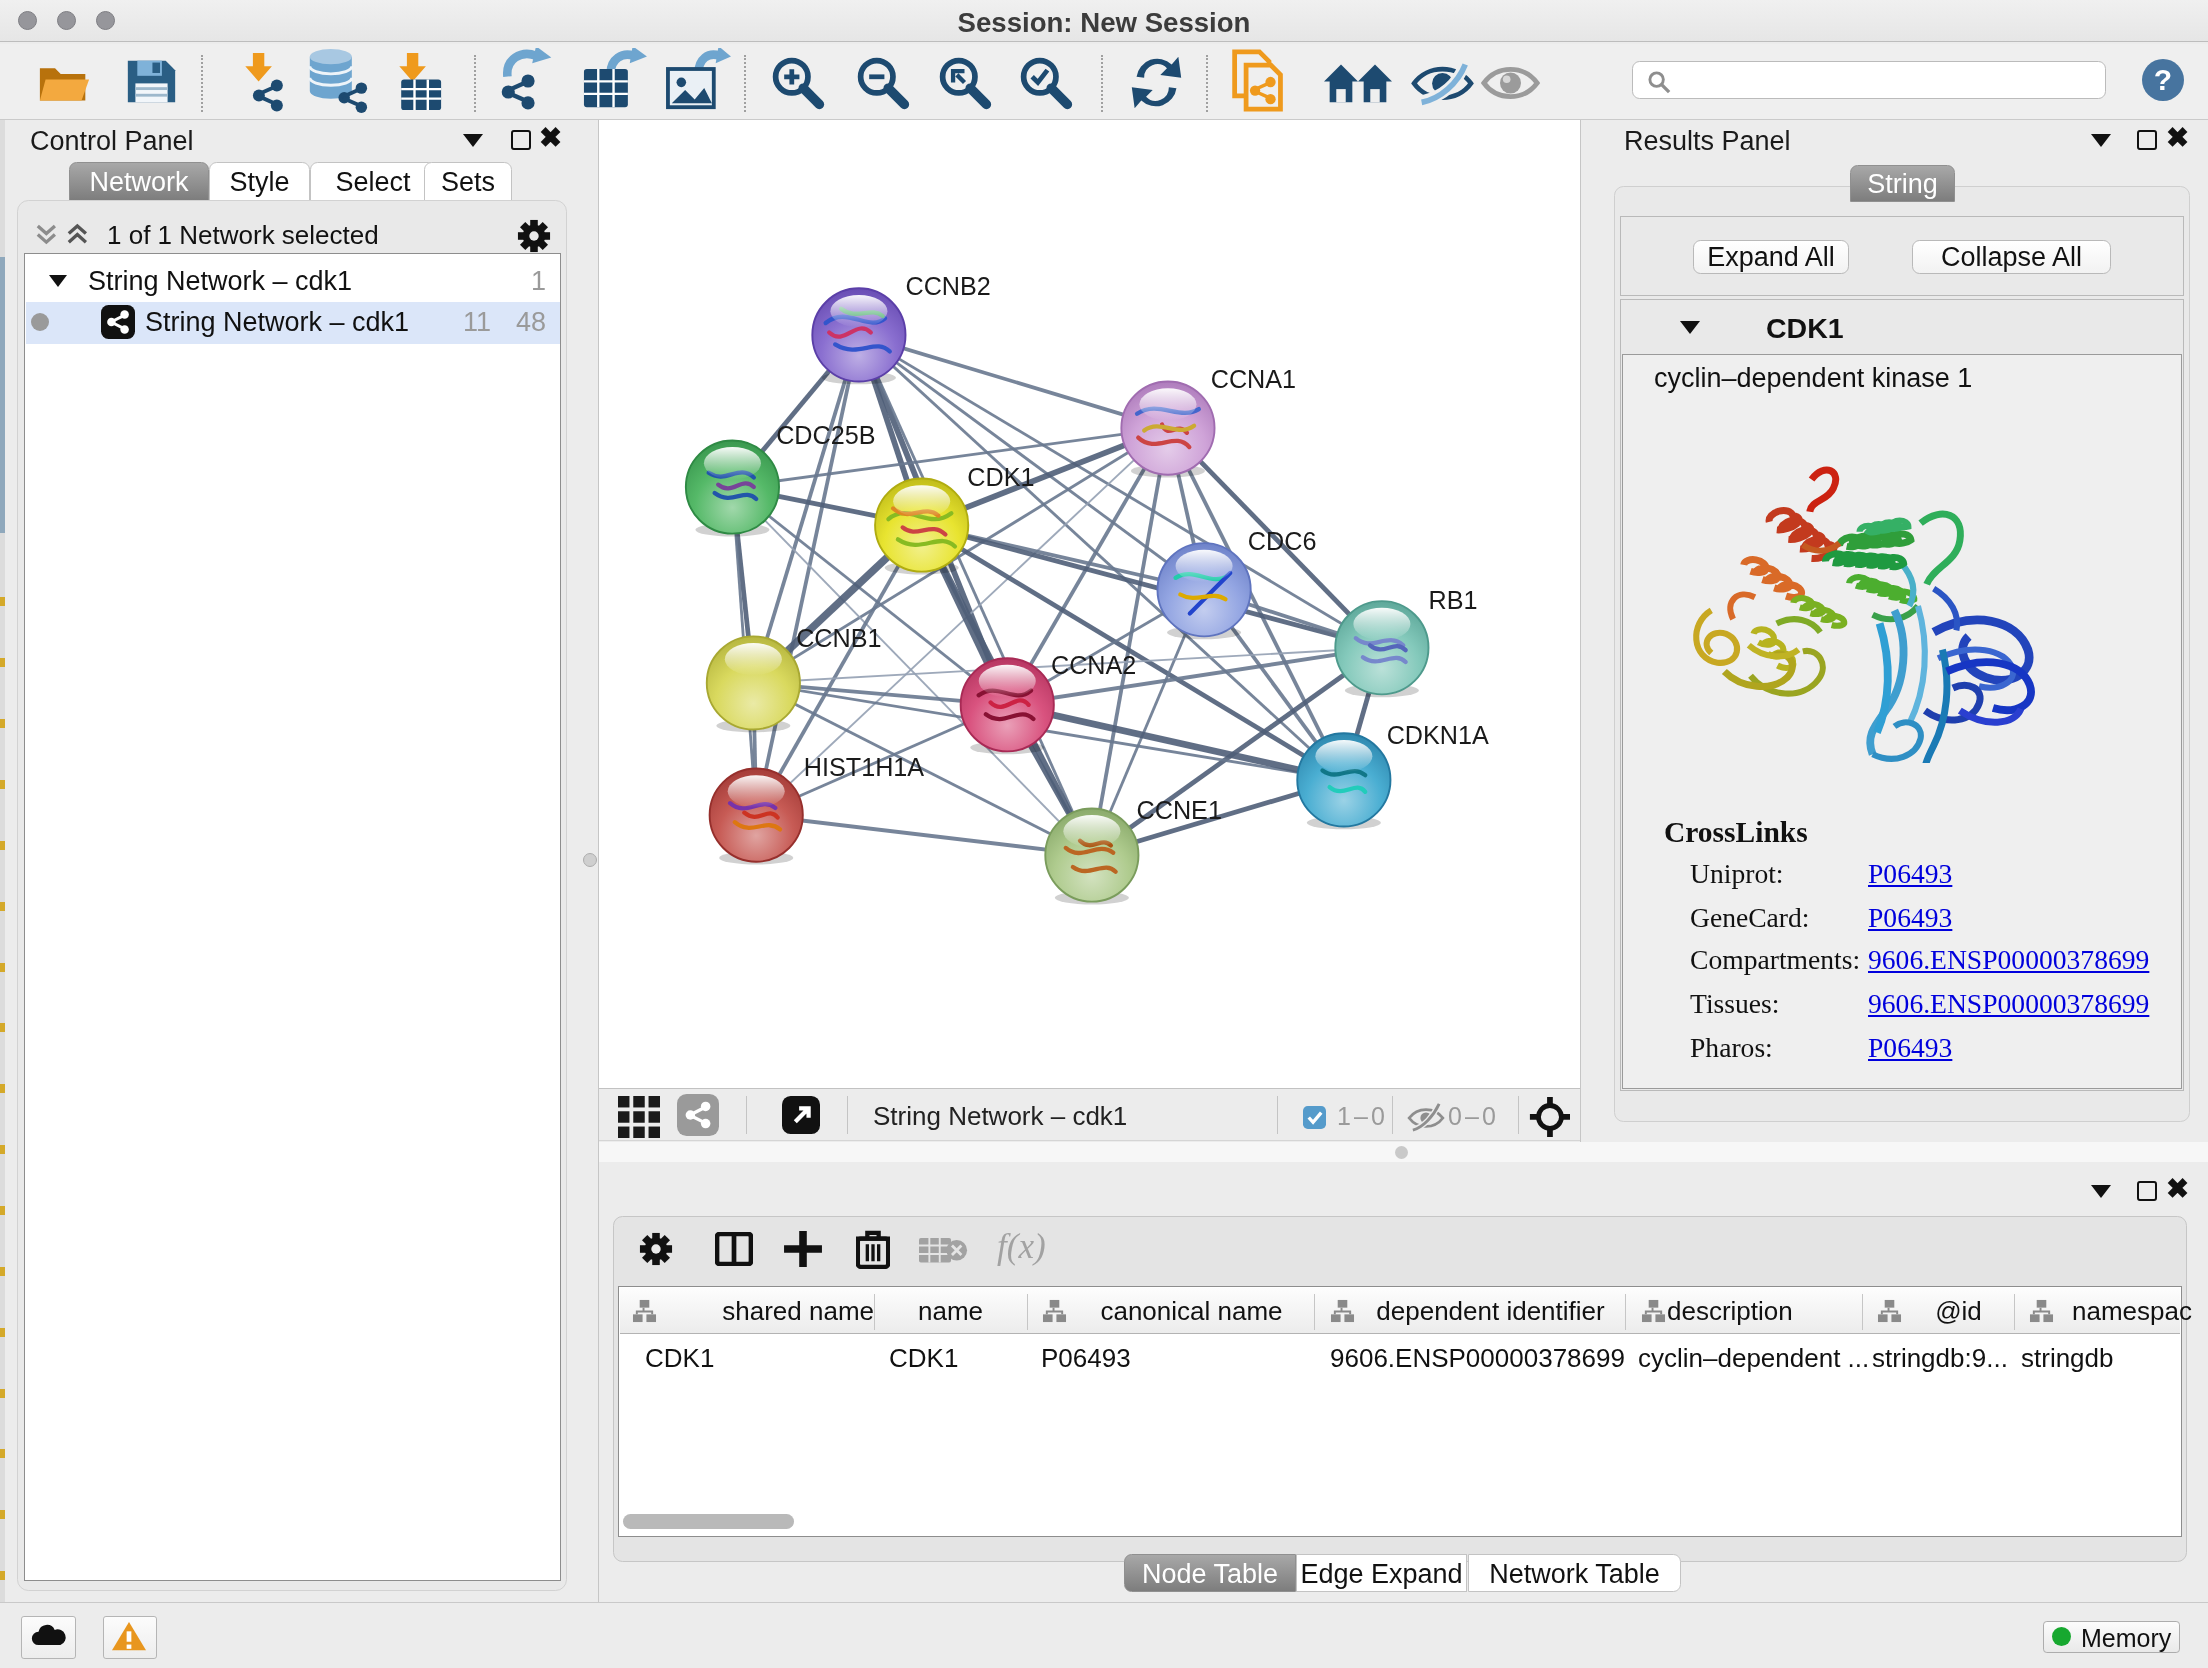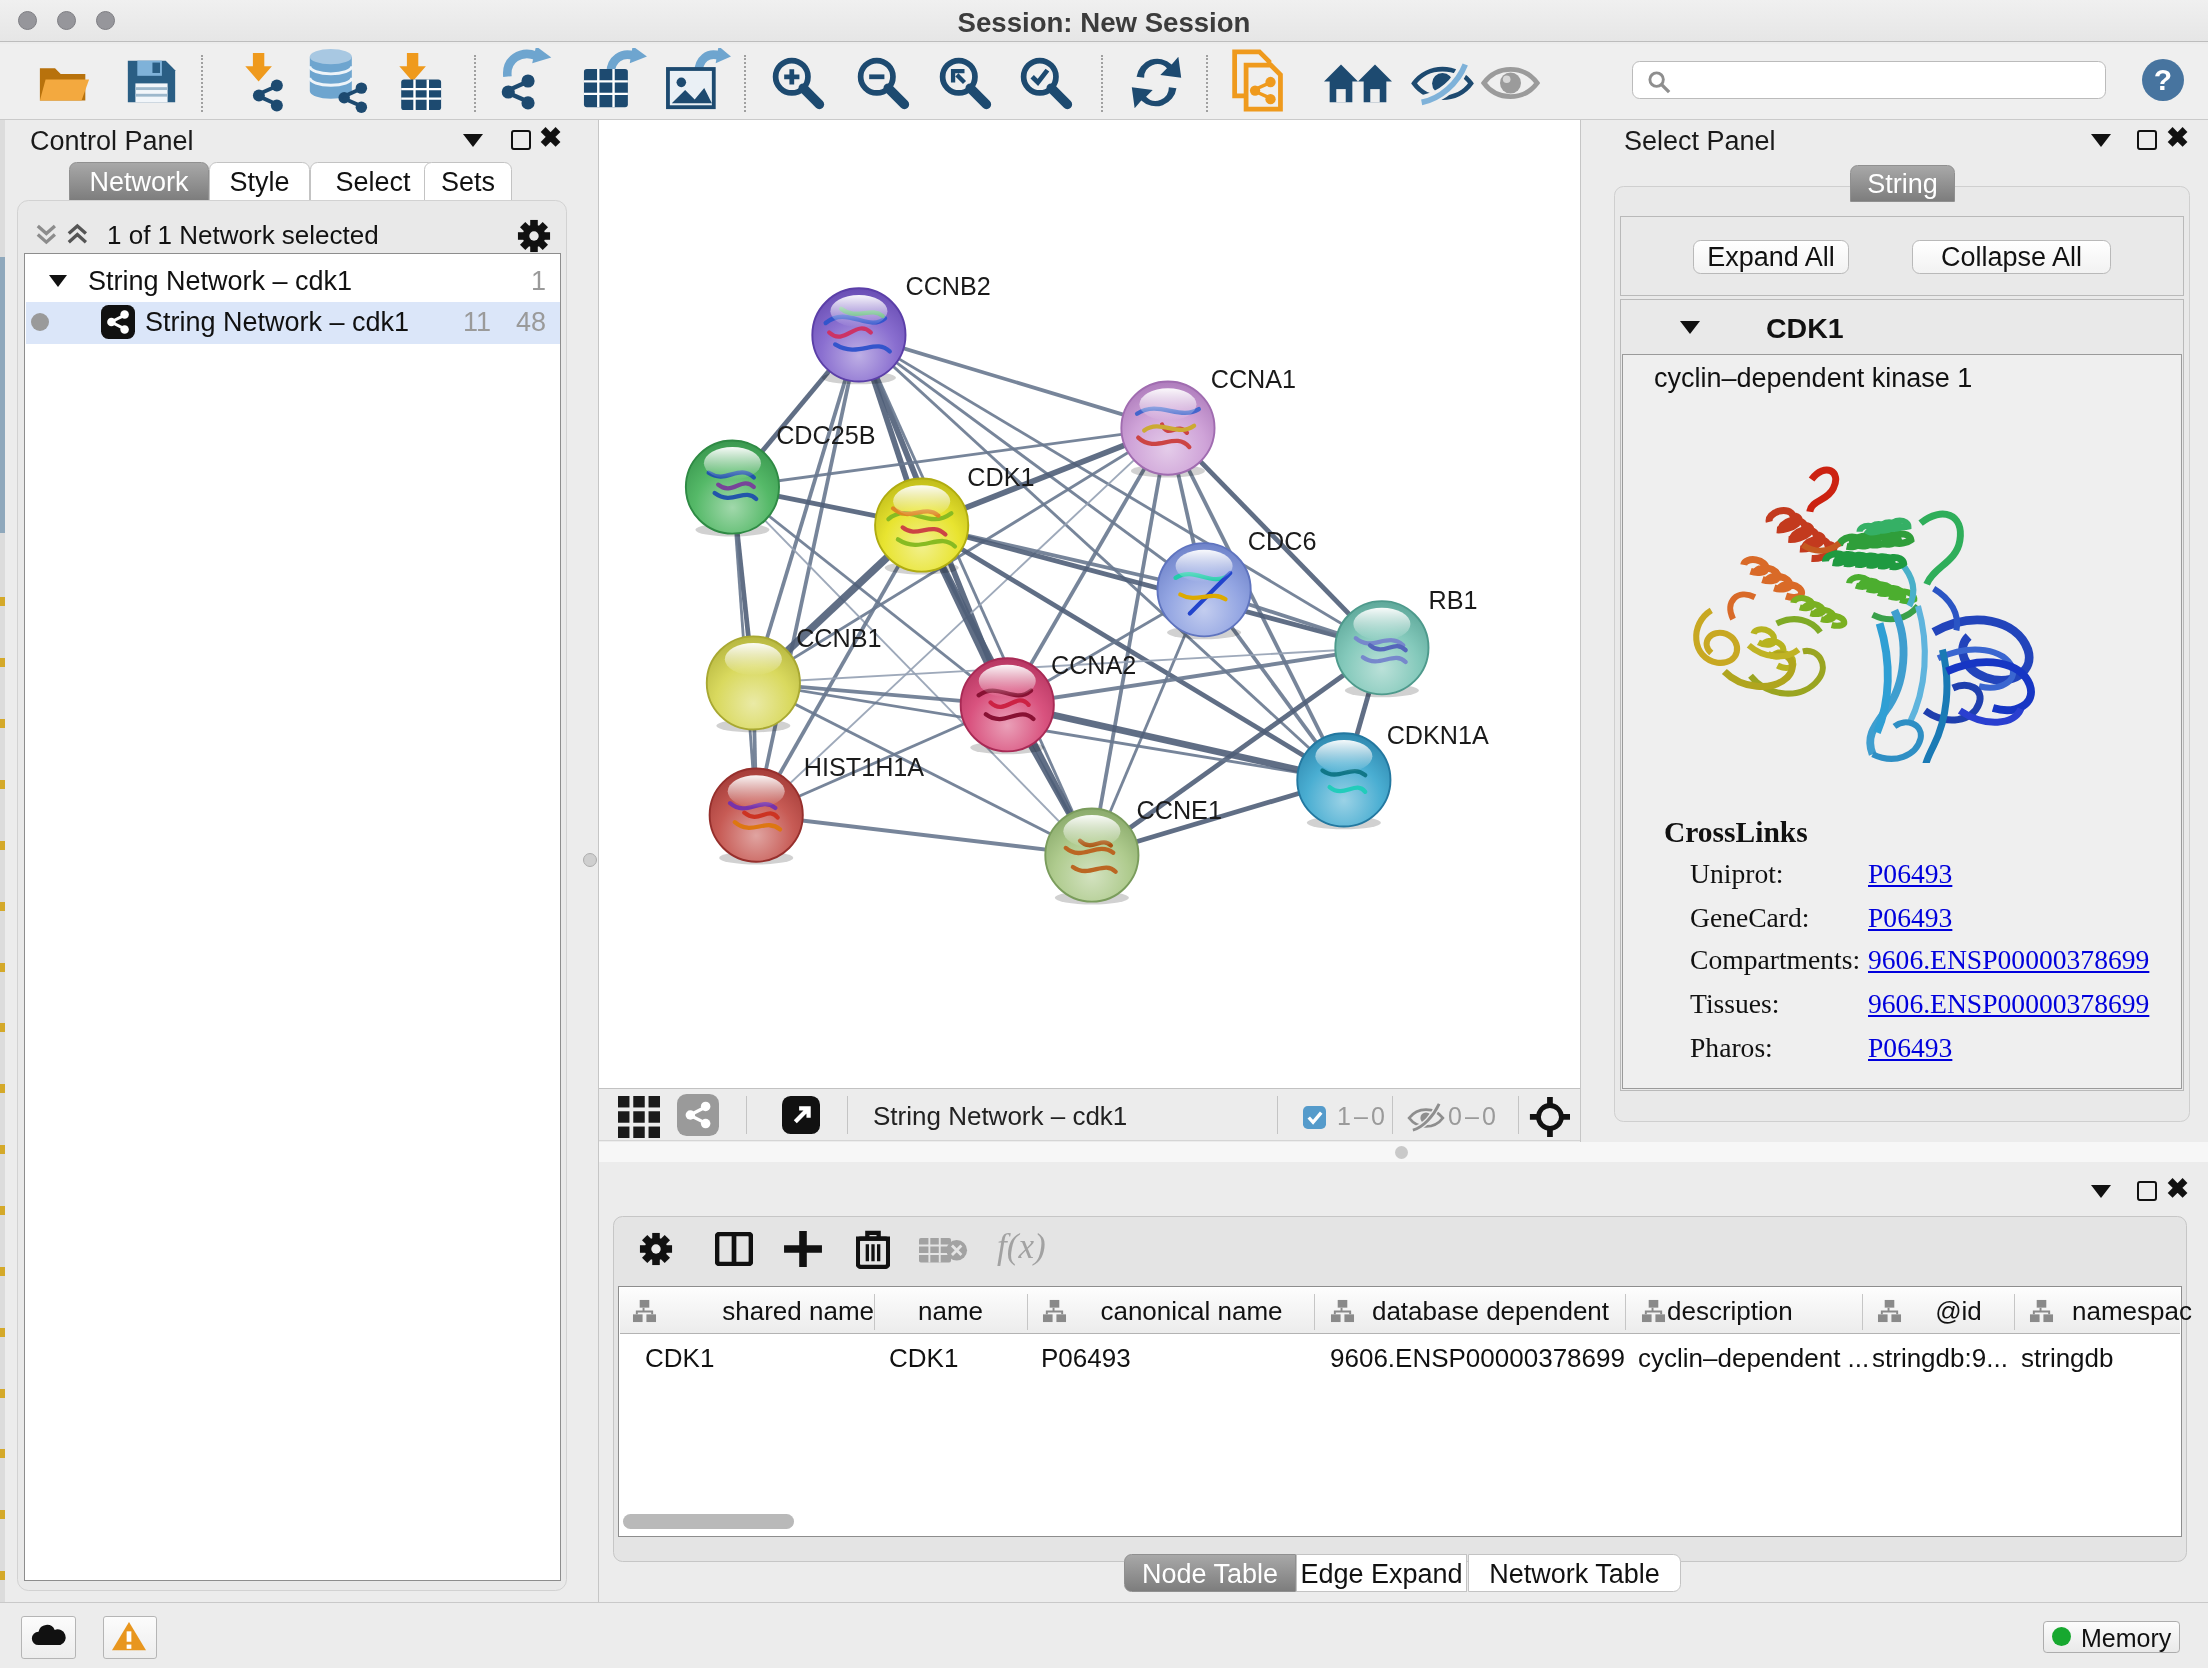--- a/index.html
+++ b/index.html
@@ -529,21 +529,21 @@
 <div class="abs gtxt" style="left:1448px;top:1102px;font-size:25px;letter-spacing:-1.9px">0 – 0</div>
 <svg class="abs" style="left:1528px;top:1095px" width="42" height="42" viewBox="0 0 44 44">
     <circle cx="23" cy="23" r="12" fill="none" stroke="#111" stroke-width="5"></circle>
     <g stroke="#111" stroke-width="6">
       <path d="M23 2 V10 M23 36 V44 M2 23 H10 M36 23 H44"></path>
     </g>
   </svg>
 <div class="abs" style="left:599px;top:1142px;width:1609px;height:20px;background:#f7f7f7"></div>
 <div class="abs" style="left:1395px;top:1146px;width:13.3px;height:13.3px;border-radius:50%;background:#c9c9c9"></div>
 <div class="abs" style="left:1580px;top:120px;width:629px;height:1022px;background:#ececec;border-left:1.9px solid #c6c6c6"></div>
-<div class="abs panelttl" style="left:1624px;top:126px">Select Panel</div>
+<div class="abs panelttl" style="left:1624px;top:126px">Results Panel</div>
 <div class="abs tri" style="left:2091px;top:134px"></div>
 <div class="abs maxbox" style="left:2137px;top:130px"></div>
 <div class="abs xx" style="left:2166px;top:126px">✖</div>
 <div class="abs" style="left:1614px;top:186px;width:576px;height:936px;background:#e9e9e9;border:1px solid #cfcfcf;border-radius:9.5px"></div>
 <div class="abs tab tabsel" style="left:1850px;top:165px;width:105px;line-height:37px;height:37px">String</div>
 <div class="abs" style="left:1620px;top:216px;width:564px;height:80px;background:#e9e9e9;border:1px solid #b9b9b9"></div>
 <div class="abs btn" style="left:1693px;top:240px;width:156px;height:34px;line-height:32px">Expand All</div>
 <div class="abs btn" style="left:1912px;top:240px;width:199px;height:34px;line-height:32px">Collapse All</div>
 <div class="abs" style="left:1620px;top:299px;width:564px;height:792px;background:#e9e9e9;border:1px solid #b9b9b9"></div>
 <div class="abs tri" style="left:1680px;top:321px"></div>
@@ -653,21 +653,21 @@
 <div class="abs" style="left:1069px;top:1296px;width:245px;text-align:center;font-size:26px;color:#111">canonical name</div>
 <svg class="abs" style="left:1042px;top:1299px" width="25" height="24" viewBox="0 0 26 25">
     <g fill="#8a8a8a">
       <rect x="8" y="1" width="10" height="8"></rect>
       <rect x="1" y="16" width="10" height="8"></rect>
       <rect x="15" y="16" width="10" height="8"></rect>
       <path d="M12 9 V13 H5 V16 M12 13 H21 V16" stroke="#8a8a8a" stroke-width="2" fill="none"></path>
     </g>
   </svg>
 <div class="abs" style="left:1314px;top:1294px;width:0;height:36px;border-left:1.9px solid #c6c6c6"></div>
-<div class="abs" style="left:1356px;top:1296px;width:269px;text-align:center;font-size:26px;color:#111">database dependent</div>
+<div class="abs" style="left:1356px;top:1296px;width:269px;text-align:center;font-size:26px;color:#111">dependent identifier</div>
 <svg class="abs" style="left:1330px;top:1299px" width="25" height="24" viewBox="0 0 26 25">
     <g fill="#8a8a8a">
       <rect x="8" y="1" width="10" height="8"></rect>
       <rect x="1" y="16" width="10" height="8"></rect>
       <rect x="15" y="16" width="10" height="8"></rect>
       <path d="M12 9 V13 H5 V16 M12 13 H21 V16" stroke="#8a8a8a" stroke-width="2" fill="none"></path>
     </g>
   </svg>
 <div class="abs" style="left:1625px;top:1294px;width:0;height:36px;border-left:1.9px solid #c6c6c6"></div>
 <div class="abs" style="left:1667px;top:1296px;width:195px;font-size:26px;color:#111">description</div>

